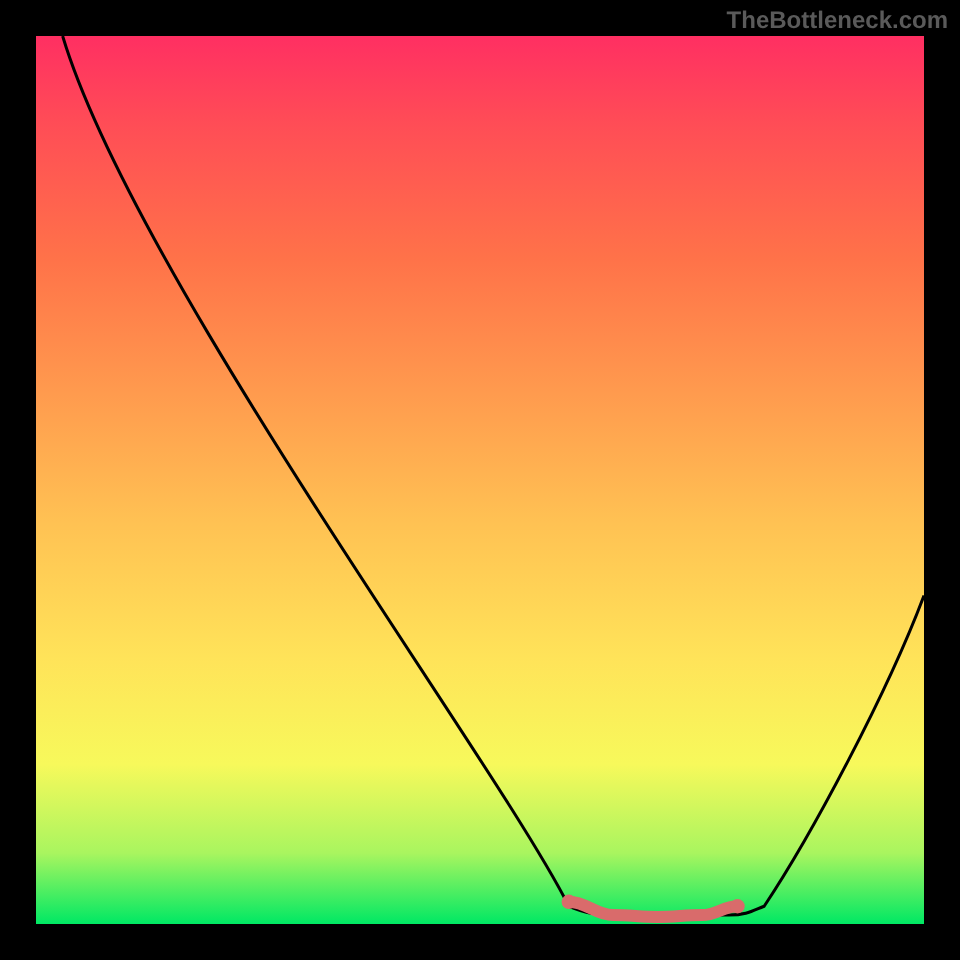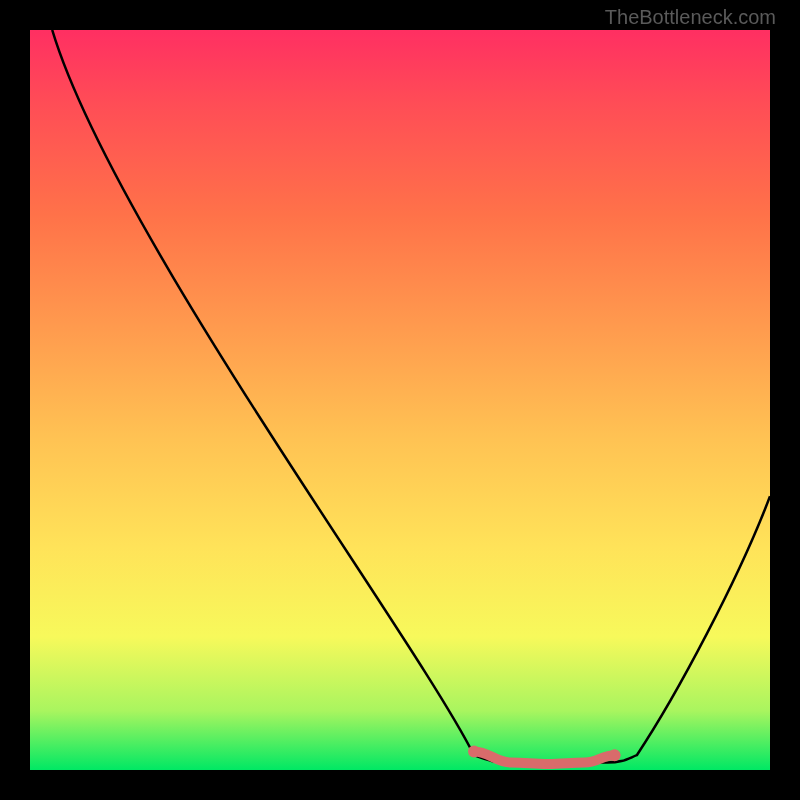--- a/index.html
+++ b/index.html
@@ -7,24 +7,24 @@
     padding: 0;
     background: #000;
     width: 800px;
     height: 800px;
     position: relative;
     font-family: Arial, sans-serif;
   }
   .watermark {
     position: absolute;
     top: 6px;
-    right: 24px;
+    right: 10px;
     color: #5a5a5a;
     font-size: 20px;
-    font-weight: 400;
+    font-weight: 700;
     z-index: 10;
   }
   .plot-area {
     position: absolute;
     top: 30px;
     left: 30px;
     width: 740px;
     height: 740px;
     overflow: hidden;
   }

